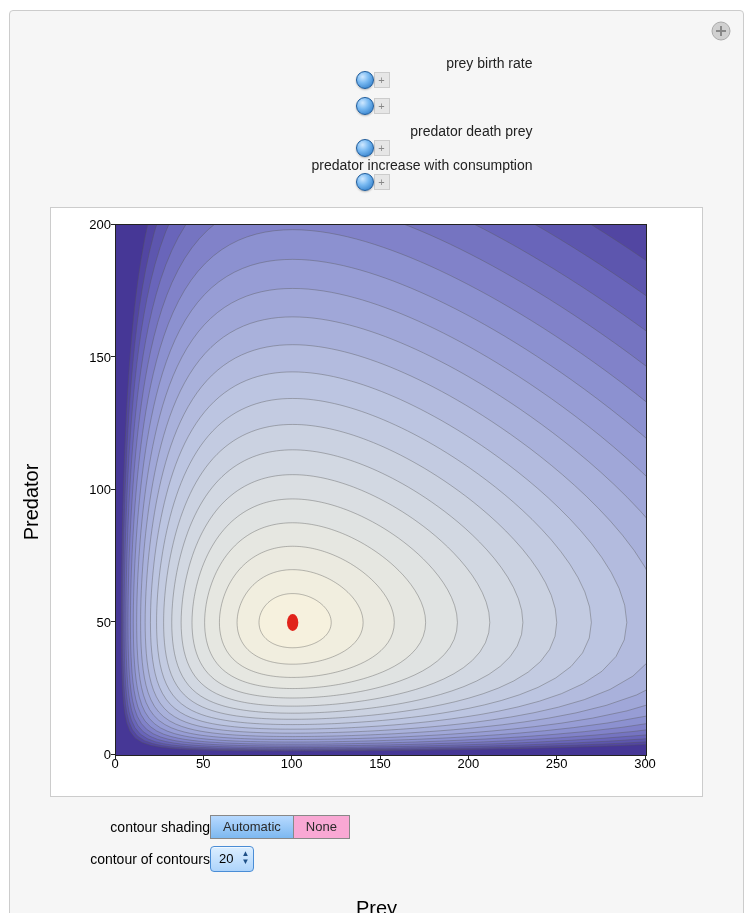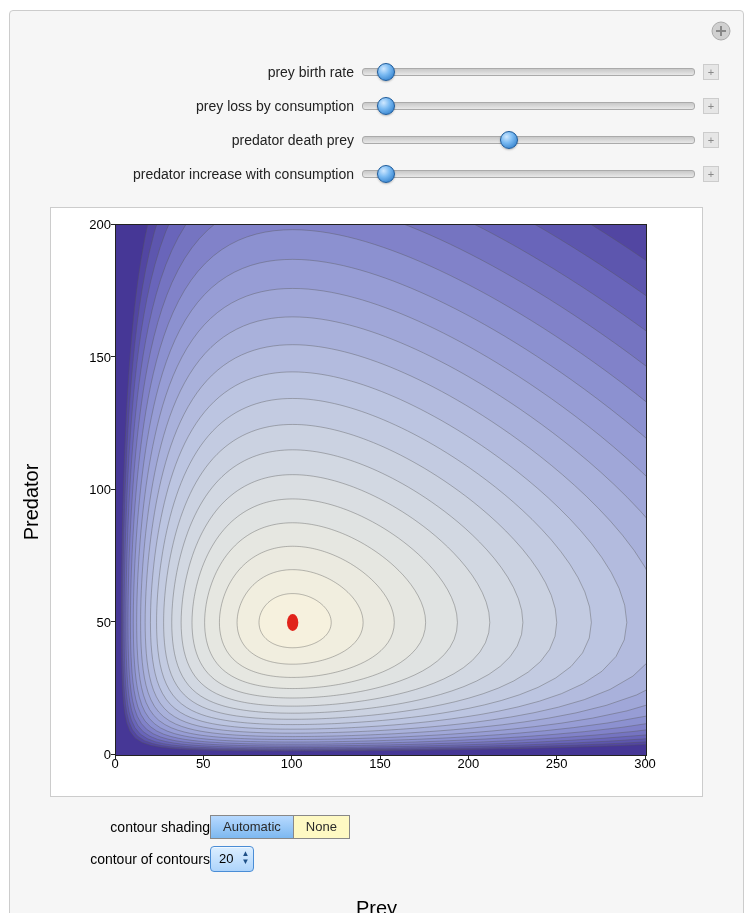--- a/index.html
+++ b/index.html
@@ -29,20 +29,21 @@
     justify-content: center;
   }
   .plus-circle svg { display: block; }
   .slider-section {
     padding: 44px 24px 12px 24px;
   }
   .slider-row {
     display: flex;
     align-items: center;
     height: 34px;
+    flex-direction: column;
   }
   .slider-label {
     width: 320px;
     text-align: right;
     padding-right: 8px;
     font-size: 14px;
     color: #222;
   }
   .slider-track-wrap {
     flex: 1;
@@ -169,21 +170,21 @@
     display: inline-flex;
     border: 1px solid #888;
     border-radius: 0;
     overflow: hidden;
     height: 22px;
   }
   .seg-btn {
     padding: 0 12px;
     font-size: 13px;
     line-height: 22px;
-    background: #fef9c3;
+    background: #f9a8d4;
     color: #2a2a2a;
     border-right: 1px solid #888;
     cursor: pointer;
   }
   .seg-btn:last-child { border-right: none; }
   .seg-btn.active {
     background: linear-gradient(to bottom, #b7d9ff, #7db8f0);
   }
   .dropdown {
     display: inline-flex;
@@ -227,21 +228,20 @@
       <div class="slider-row">
         <div class="slider-label">prey birth rate</div>
         <div class="slider-track-wrap">
           <div class="slider-track">
             <div class="slider-thumb" style="left:7%"></div>
           </div>
           <div class="slider-plus">+</div>
         </div>
       </div>
       <div class="slider-row">
-        <div class="slider-label">prey loss by consumption</div>
         <div class="slider-track-wrap">
           <div class="slider-track">
             <div class="slider-thumb" style="left:7%"></div>
           </div>
           <div class="slider-plus">+</div>
         </div>
       </div>
       <div class="slider-row">
         <div class="slider-label">predator death prey</div>
         <div class="slider-track-wrap">

